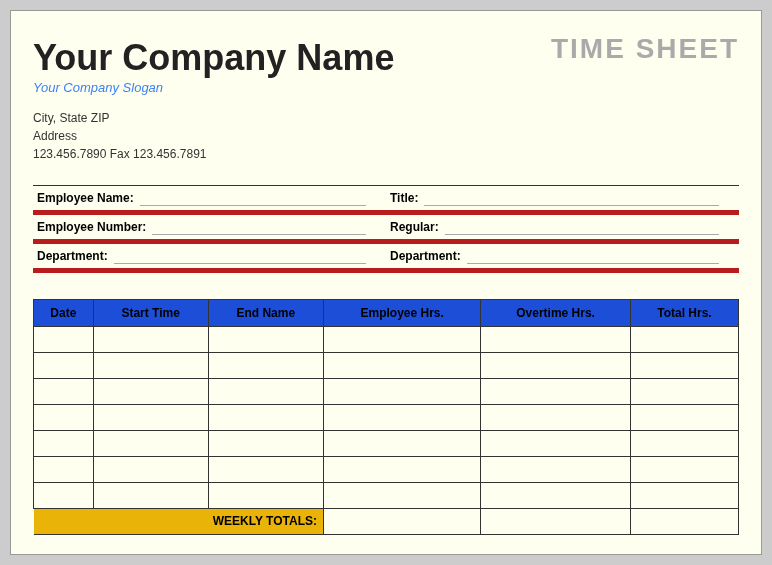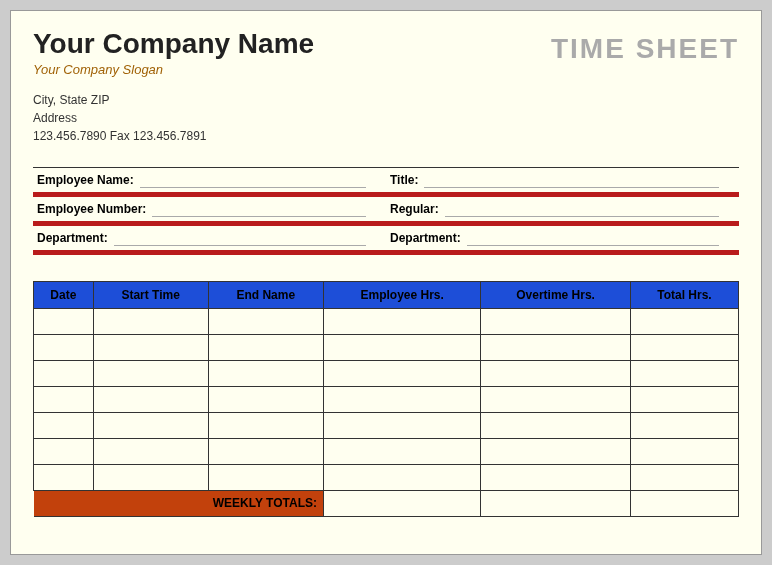--- a/index.html
+++ b/index.html
@@ -18,29 +18,30 @@
       border: 1px solid #999;
       padding: 18px 22px 18px 22px;
       position: relative;
     }
     .header-row {
       display: flex;
       justify-content: space-between;
       align-items: flex-start;
     }
     .company-name {
-      font-size: 28px;
+      font-size: 36px;
       font-weight: bold;
       color: #222;
       line-height: 1.1;
+      margin-top: 9px;
     }
     .company-slogan {
       font-size: 13px;
       font-style: italic;
-      color: #a16207;
+      color: #3b82f6;
       margin-top: 2px;
     }
     .timesheet-title {
       font-size: 28px;
       font-weight: bold;
       color: #aaa;
       letter-spacing: 2px;
       text-transform: uppercase;
       margin-top: 4px;
     }
@@ -97,21 +98,21 @@
       text-align: center;
     }
     .time-table .weekly-label {
       font-weight: bold;
       text-align: right;
       padding-right: 6px;
       border-top: 1px solid #333;
       border-left: none;
       border-right: none;
       border-bottom: 1px solid #333;
-      background: #c2410c;
+      background: #eab308;
     }
     .weekly-row td {
       height: 26px;
     }
   </style>
 </head>
 <body>
 
 <div class="page">
   <div class="header-row">

